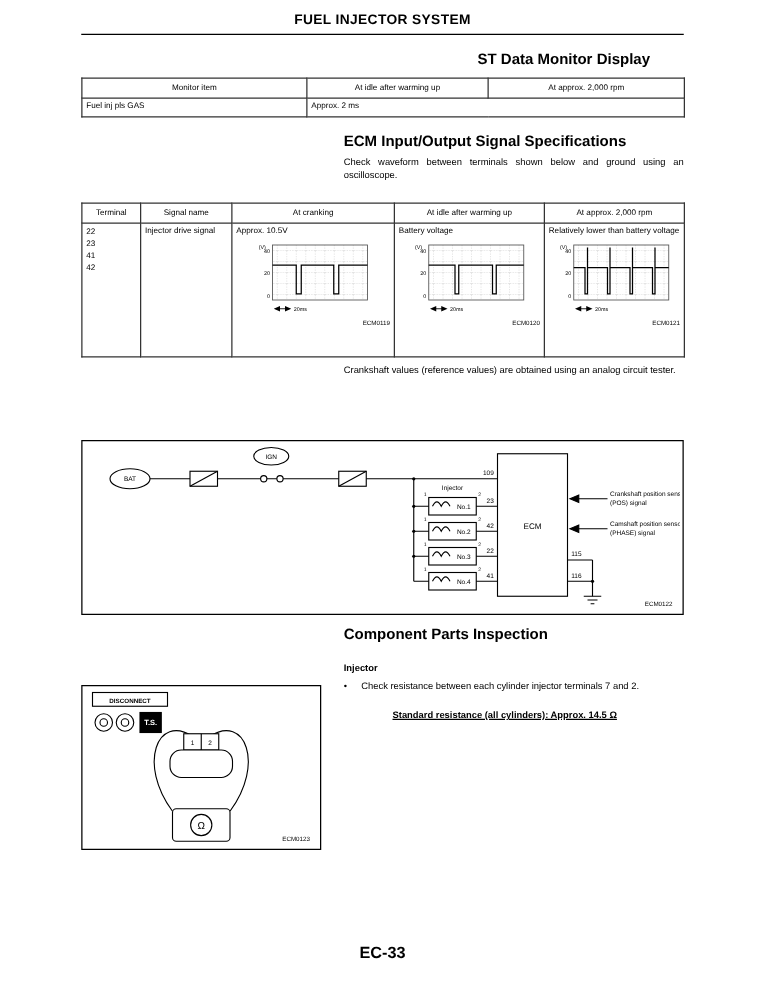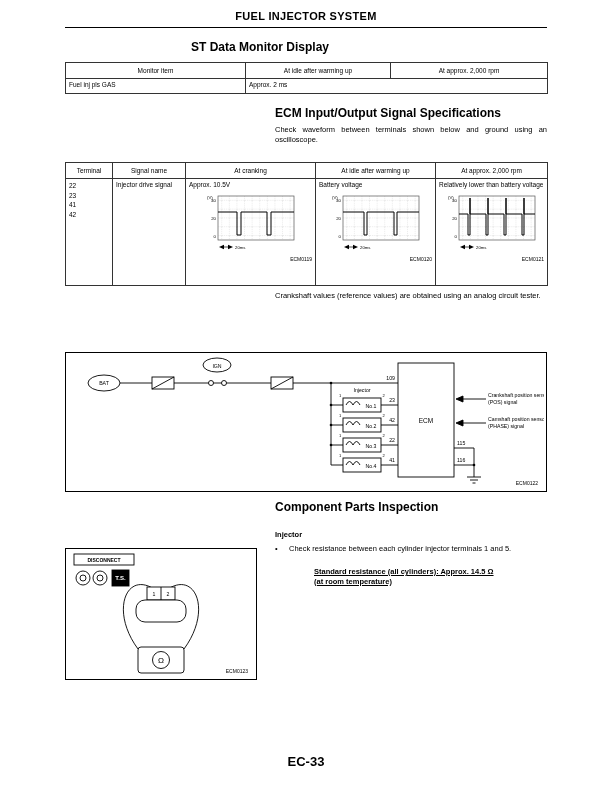--- a/index.html
+++ b/index.html
@@ -7,21 +7,21 @@
   .page {
     position:relative; width:612px; height:792px; background:#ffffff;
     font-family:"Liberation Sans","DejaVu Sans",sans-serif; color:#000;
     overflow:hidden; margin:0 auto;padding-left:40px;
   }
   .abs { position:absolute; }
 
   .header-title { top:10px; left:0; width:612px; text-align:center; font-size:11px; font-weight:bold; letter-spacing:0.3px; }
   .header-rule { top:27px; left:65px; width:482px; border-top:1.5px solid #000; height:0; }
 
-  .h-center { top:40px; left:0; width:520px; text-align:center; font-size:12px; font-weight:bold; }
+  .h-center { top:40px; left:0; width:520px; text-align:right; font-size:12px; font-weight:bold; }
   .h-right  { left:275px; width:272px; font-size:12px; font-weight:bold; }
 
   .body-text { left:275px; width:272px; font-size:7.5px; line-height:10px; text-align:justify; }
 
   table.tbl { position:absolute; border-collapse:collapse; table-layout:fixed; font-size:6.5px; background:#fff; }
   .tbl th, .tbl td { border:1px solid #333; font-weight:normal; padding:2px 3px; }
   .tbl th { text-align:center; vertical-align:middle; }
   .tbl td { vertical-align:top; text-align:left; }
 
   .tbl-st { top:62px; left:65px; width:482px; }
@@ -274,26 +274,25 @@
 
       <text class="figc" x="472" y="132" text-anchor="end">ECM0122</text>
     </svg>
   </div>
 
   <div class="abs h-right" style="top:500px;">Component Parts Inspection</div>
   <div class="abs sub-bold" style="top:530px;">Injector</div>
 
   <div class="abs bullet-row" style="top:544px;">
     <span class="bullet-glyph">•</span>
-    <span class="bullet-body">Check resistance between each cylinder injector terminals 1 and 5.</span>
+    <span class="bullet-body">Check resistance between each cylinder injector terminals 7 and 2.</span>
   </div>
 
   <div class="abs standard" style="top:567px;text-decoration:underline;">
     <div>Standard resistance (all cylinders): Approx. 14.5 Ω</div>
-    <div>(at room temperature)</div>
   </div>
 
   <div class="abs inspect-box">
     <svg class="cir" width="188" height="128" viewBox="0 0 188 128">
       <rect x="8" y="5" width="60" height="11"></rect>
       <text class="badge" x="38" y="13" text-anchor="middle">DISCONNECT</text>
 
       <circle cx="17" cy="29" r="7"></circle>
       <circle cx="17" cy="29" r="3"></circle>
       <circle cx="34" cy="29" r="7"></circle>

